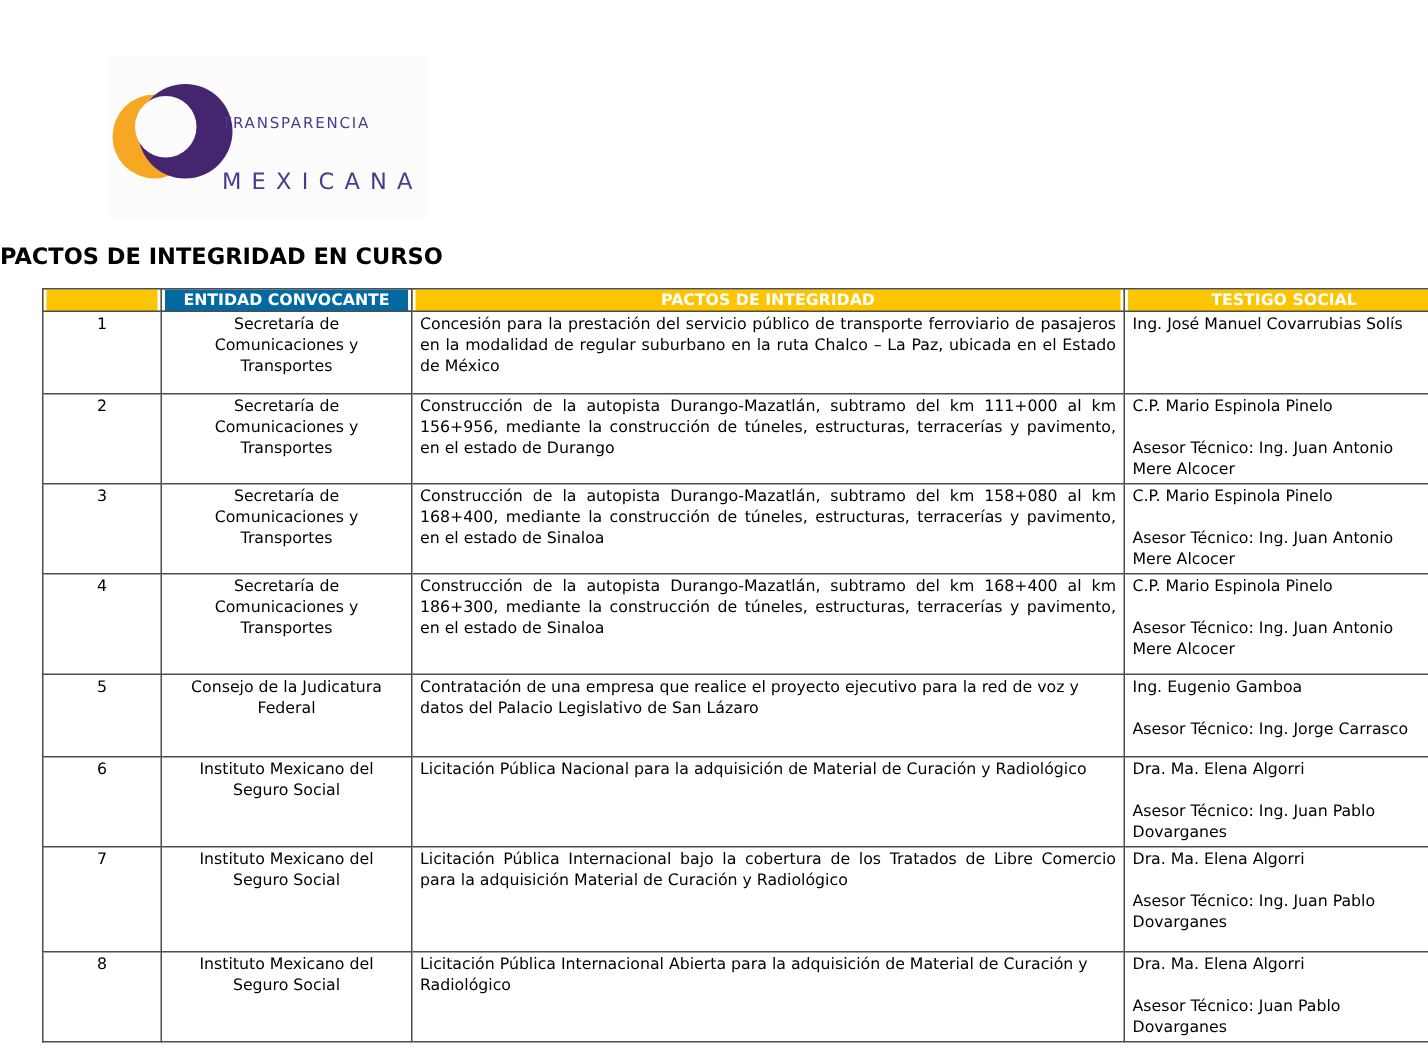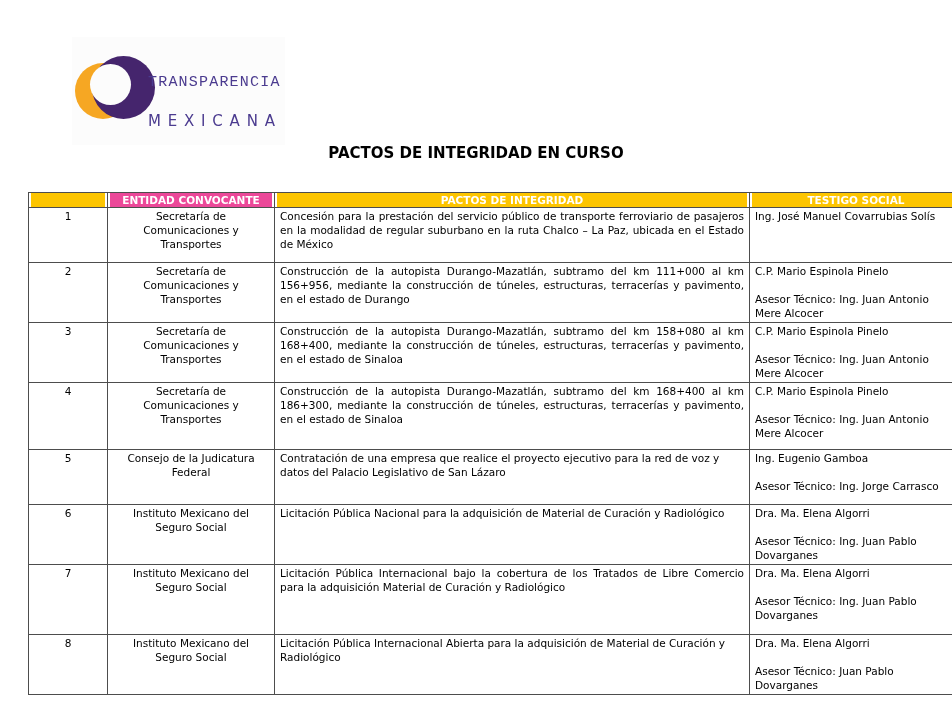--- a/index.html
+++ b/index.html
@@ -17,25 +17,25 @@
     position: absolute; left: 72px; top: 37px;
     width: 213px; height: 108px;
     background: #fcfcfc;
   }
   .logo-mark { position: absolute; left: 3px; top: 17px; width: 90px; height: 80px; }
   .logo-mark .c { position: absolute; border-radius: 50%; }
   .c-yellow { left: 0px;  top: 9px;  width: 56px; height: 56px; background: #F6A723; }
   .c-purple { left: 17px; top: 2px;  width: 63px; height: 63px; background: #45256D; }
   .c-white  { left: 15px; top: 10px; width: 41px; height: 41px; background: #fcfcfc; }
   .logo-text { position: absolute; left: 76px; top: 36px; color: #4B3B8F; }
-  .logo-line1 { font-size: 15px; letter-spacing: 1.2px; line-height: 19px; font-family: Liberation Mono, monospace; }
+  .logo-line1 { font-size: 10px; letter-spacing: 1.2px; line-height: 19px; }
   .logo-line2 { font-size: 15px; letter-spacing: 6.8px; line-height: 19px; margin-top: 20px; }
 
   
-  .title-block { position: absolute; left: 0; top: 144px; width: 952px; text-align: center; }
+  .title-block { position: absolute; left: 0; top: 162px; width: 952px; }
   .doc-title    { font-size: 15px;   font-weight: bold; line-height: 18px; }
   .doc-subtitle { font-size: 12.5px; font-weight: bold; line-height: 17px; }
 
   
   table.pactos {
     position: absolute; left: 28px; top: 192px;
     width: 898px;
     border-collapse: collapse;
     table-layout: fixed;
     font-size: 10.5px;
@@ -97,21 +97,21 @@
 </div>
 
 <div class="title-block">
   <div class="doc-title">PACTOS DE INTEGRIDAD EN CURSO</div>
 </div>
 
 <table class="pactos">
   <thead>
     <tr>
       <th class="num" style="background: rgb(253, 197, 0); color: rgb(255, 255, 255);"></th>
-      <th class="entidad" style="background: #ec4899; color: rgb(255, 255, 255);">ENTIDAD CONVOCANTE</th>
+      <th class="entidad" style="background: #0369a1; color: rgb(255, 255, 255);">ENTIDAD CONVOCANTE</th>
       <th class="pacto" style="background: rgb(253, 197, 0); color: rgb(255, 255, 255);">PACTOS DE INTEGRIDAD</th>
       <th class="testigo" style="background: rgb(253, 197, 0); color: rgb(255, 255, 255);">TESTIGO SOCIAL</th>
     </tr>
   </thead>
   <tbody id="table-body">
       <tr>
         <td class="num">1</td>
         <td class="entidad">Secretaría de Comunicaciones y Transportes</td>
         <td class="pacto">Concesión para la prestación del servicio público de transporte ferroviario de pasajeros en la modalidad de regular suburbano en la ruta Chalco – La Paz, ubicada en el Estado de México</td>
         <td class="testigo">

